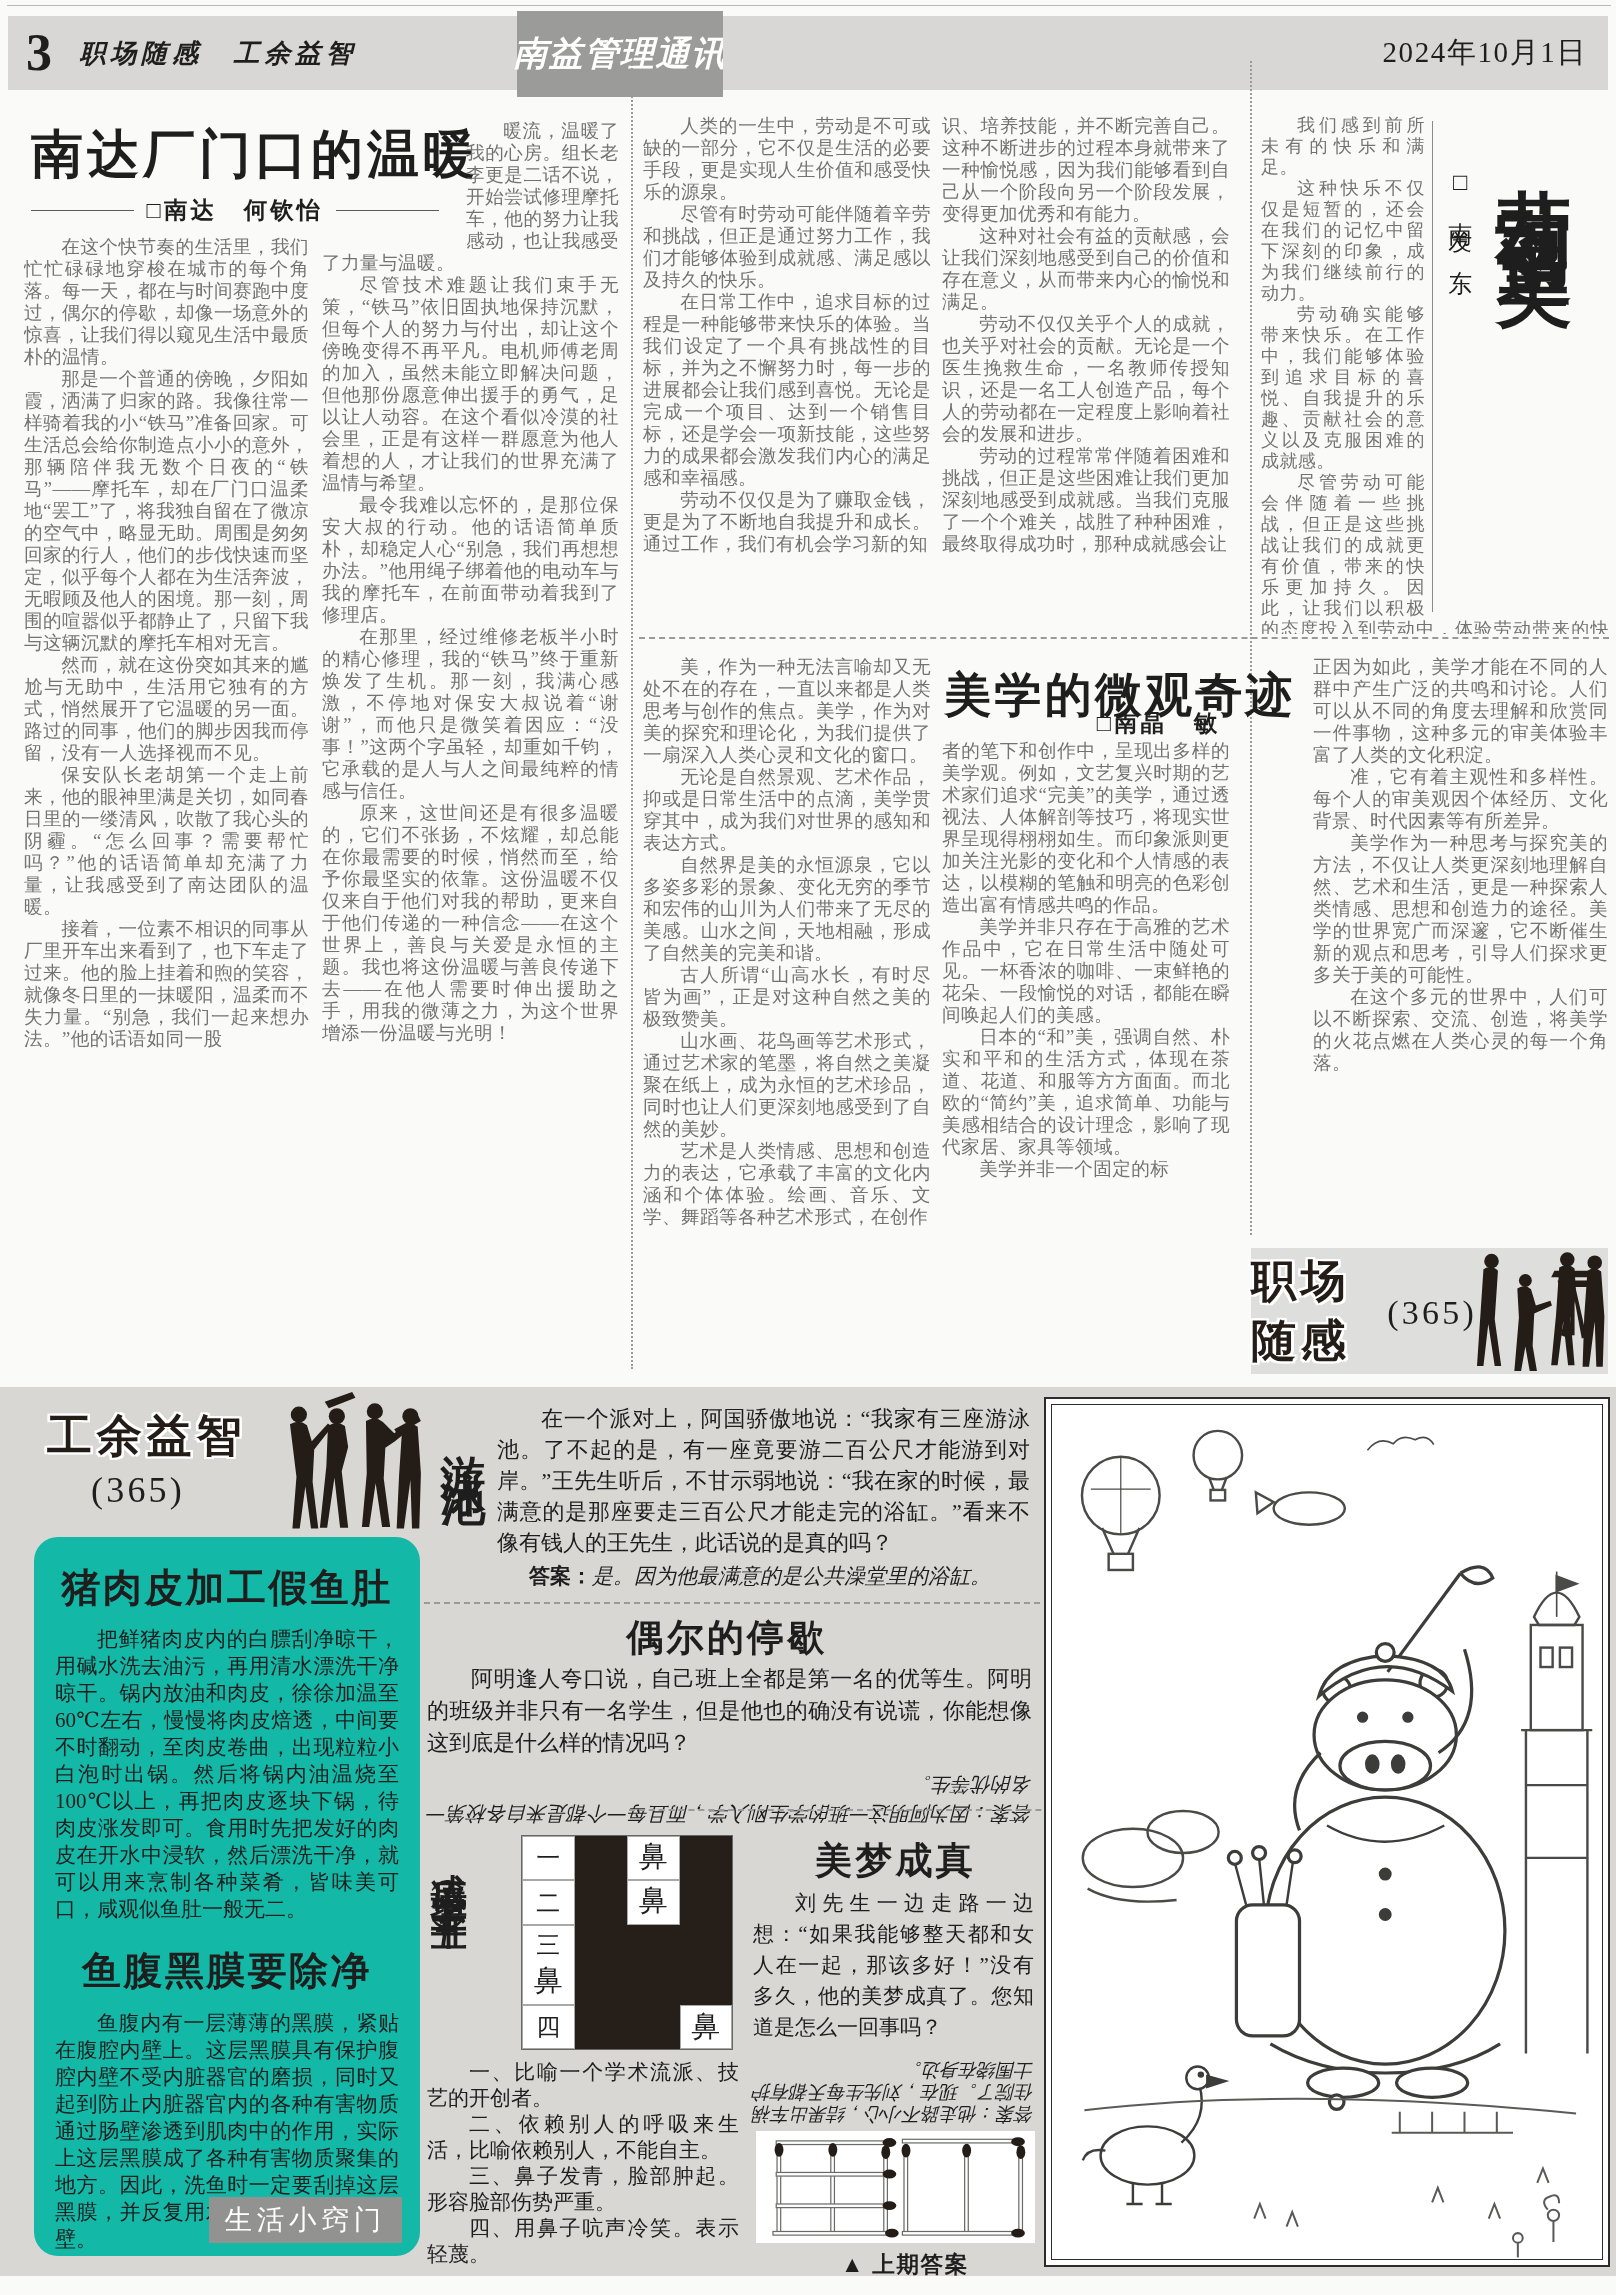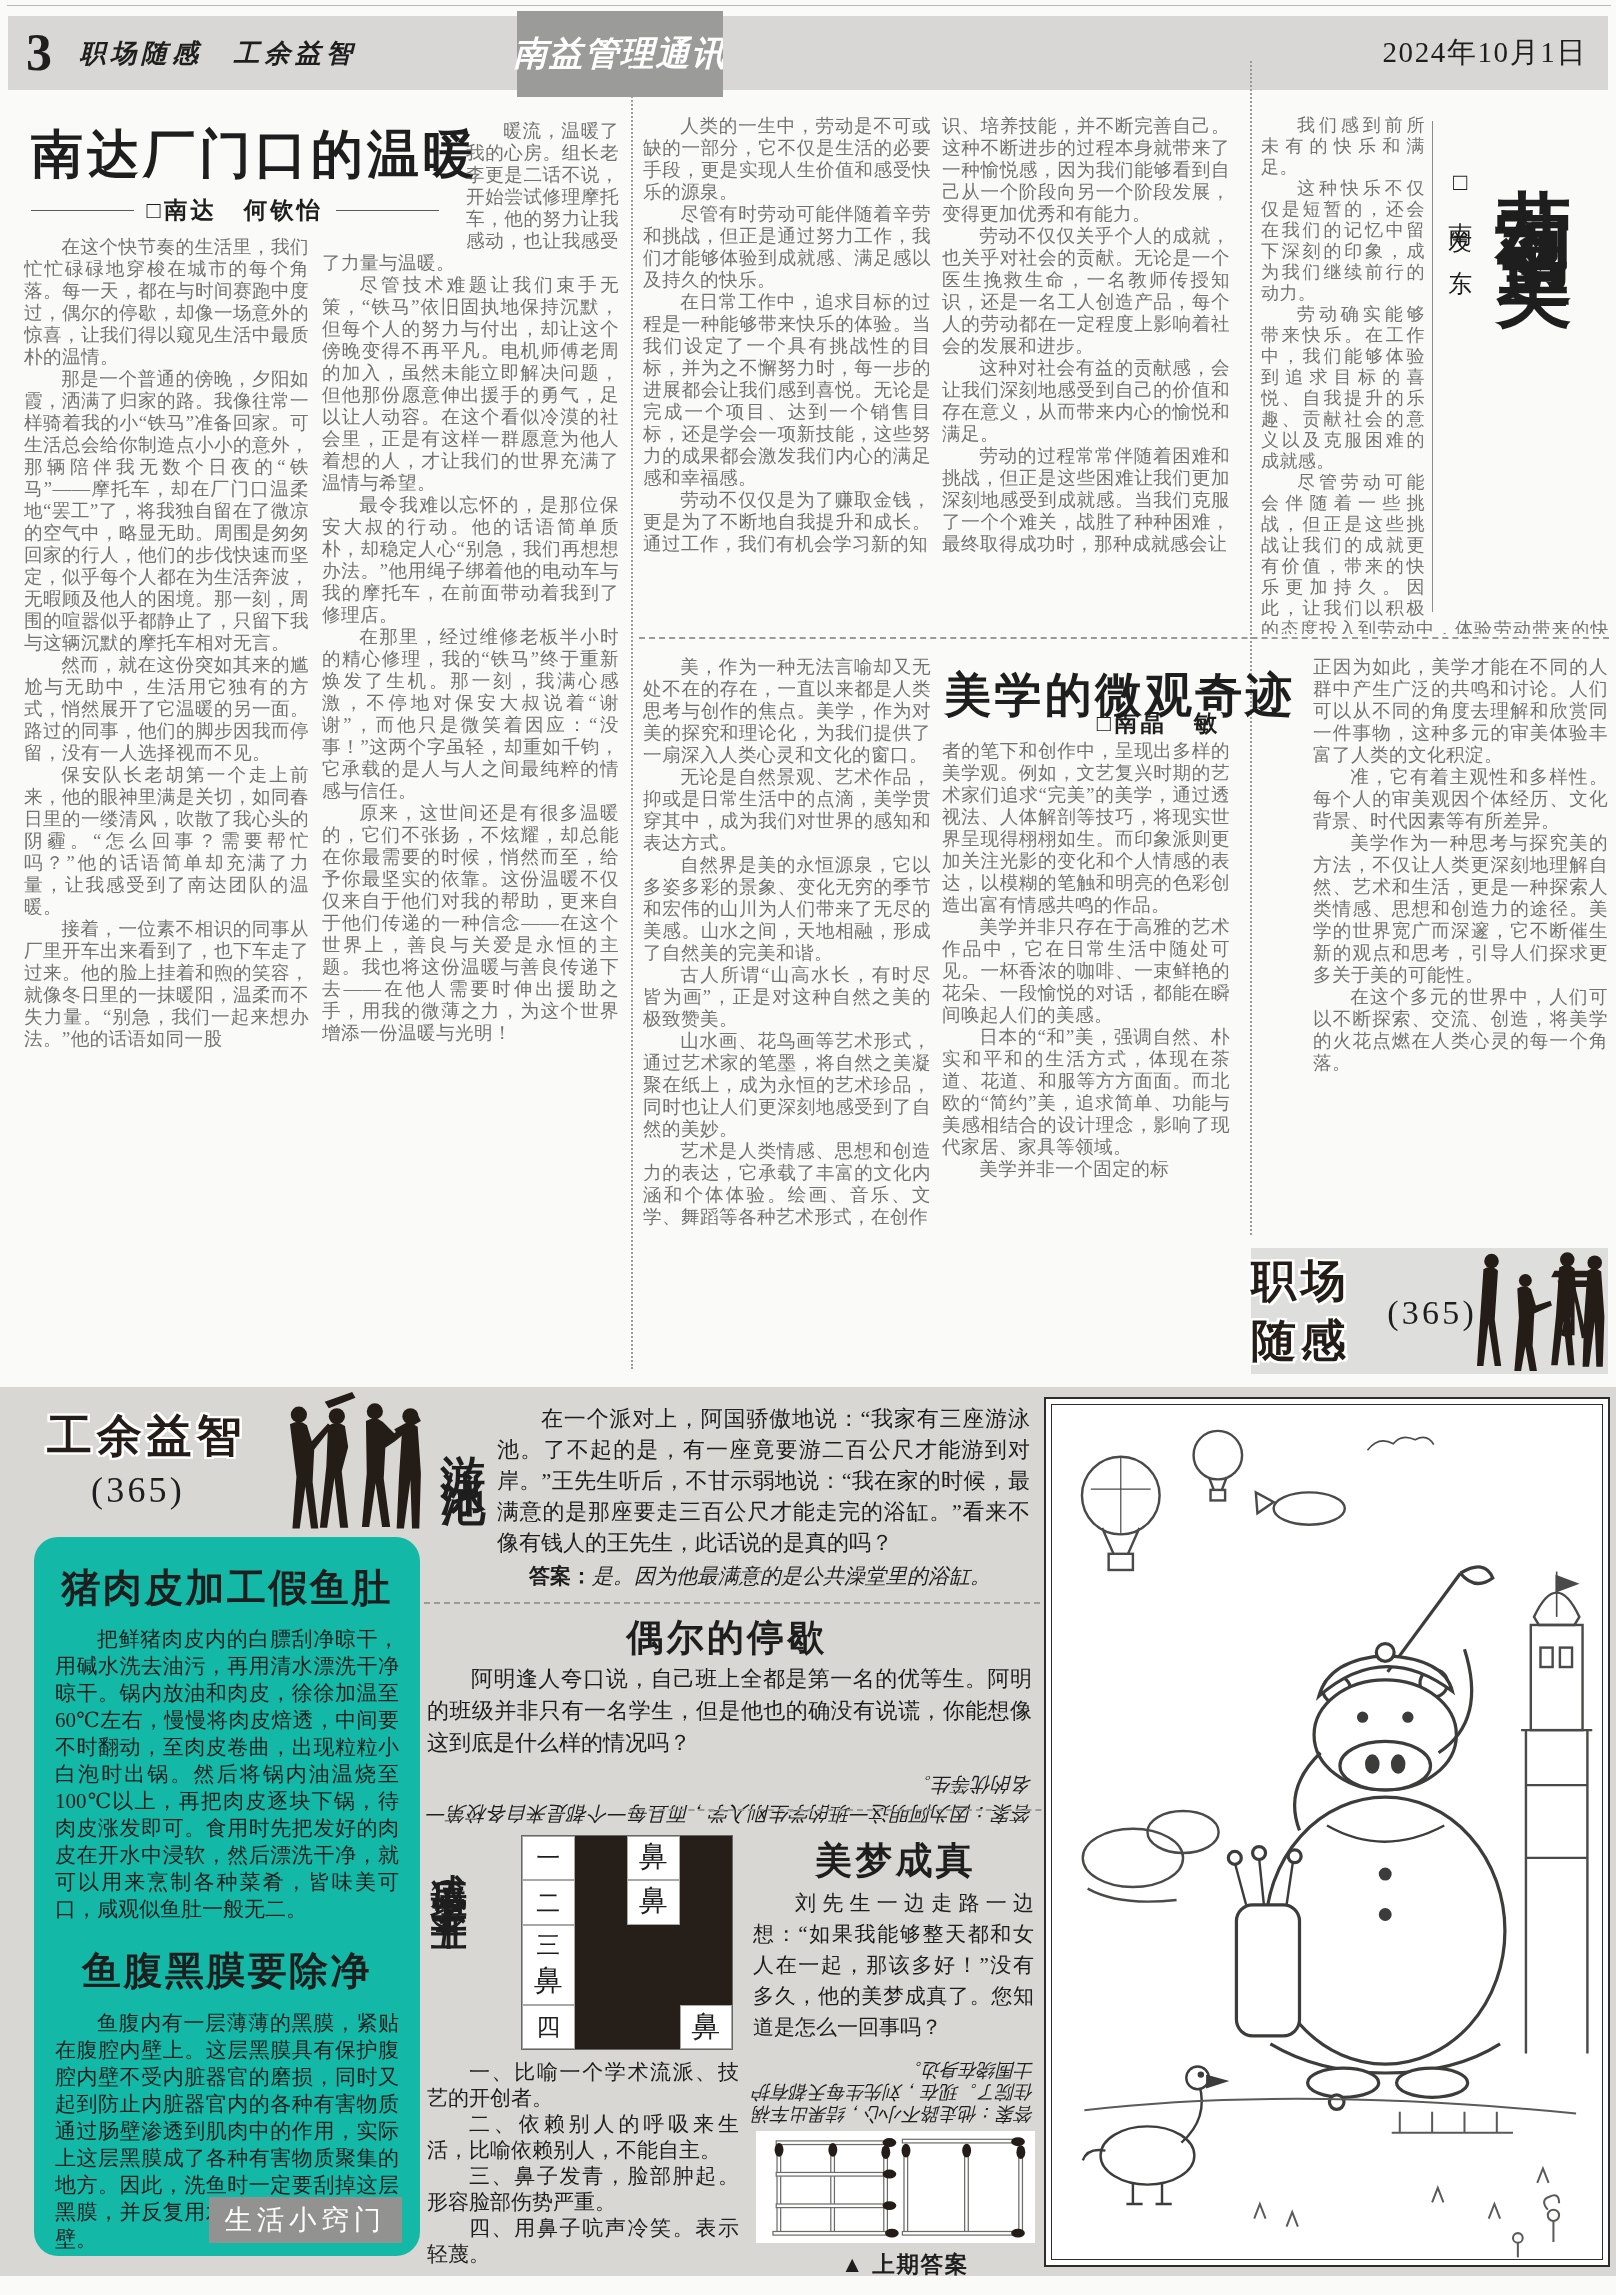--- a/index.html
+++ b/index.html
@@ -126,22 +126,22 @@
     </div>
 
   <div class="txt" style="left:643px;top:115px;width:288px;height:516px;">
       <p>人类的一生中，劳动是不可或缺的一部分，它不仅是生活的必要手段，更是实现人生价值和感受快乐的源泉。</p>
       <p>尽管有时劳动可能伴随着辛劳和挑战，但正是通过努力工作，我们才能够体验到成就感、满足感以及持久的快乐。</p>
       <p>在日常工作中，追求目标的过程是一种能够带来快乐的体验。当我们设定了一个具有挑战性的目标，并为之不懈努力时，每一步的进展都会让我们感到喜悦。无论是完成一个项目、达到一个销售目标，还是学会一项新技能，这些努力的成果都会激发我们内心的满足感和幸福感。</p>
       <p>劳动不仅仅是为了赚取金钱，更是为了不断地自我提升和成长。通过工作，我们有机会学习新的知</p>
     </div>
   <div class="txt cont" style="left:942px;top:115px;width:288px;height:516px;">
       <p>识、培养技能，并不断完善自己。这种不断进步的过程本身就带来了一种愉悦感，因为我们能够看到自己从一个阶段向另一个阶段发展，变得更加优秀和有能力。</p>
+      <p>这种对社会有益的贡献感，会让我们深刻地感受到自己的价值和存在意义，从而带来内心的愉悦和满足。</p>
       <p>劳动不仅仅关乎个人的成就，也关乎对社会的贡献。无论是一个医生挽救生命，一名教师传授知识，还是一名工人创造产品，每个人的劳动都在一定程度上影响着社会的发展和进步。</p>
-      <p>这种对社会有益的贡献感，会让我们深刻地感受到自己的价值和存在意义，从而带来内心的愉悦和满足。</p>
       <p>劳动的过程常常伴随着困难和挑战，但正是这些困难让我们更加深刻地感受到成就感。当我们克服了一个个难关，战胜了种种困难，最终取得成功时，那种成就感会让</p>
     </div>
   <div class="txt cont lb-right" style="left:1261px;top:115px;width:348px;height:519px;font-size:18px;line-height:21px;">
       <span class="spacer"></span>
       <p>我们感到前所未有的快乐和满足。</p>
       <p>这种快乐不仅仅是短暂的，还会在我们的记忆中留下深刻的印象，成为我们继续前行的动力。</p>
       <p>劳动确实能够带来快乐。在工作中，我们能够体验到追求目标的喜悦、自我提升的乐趣、贡献社会的意义以及克服困难的成就感。</p>
       <p>尽管劳动可能会伴随着一些挑战，但正是这些挑战让我们的成就更有价值，带来的快乐更加持久。因此，让我们以积极的态度投入到劳动中，体验劳动带来的快乐和满足，不断创造美好的人生。</p>
     </div>
   <div class="lb-titlebox">

